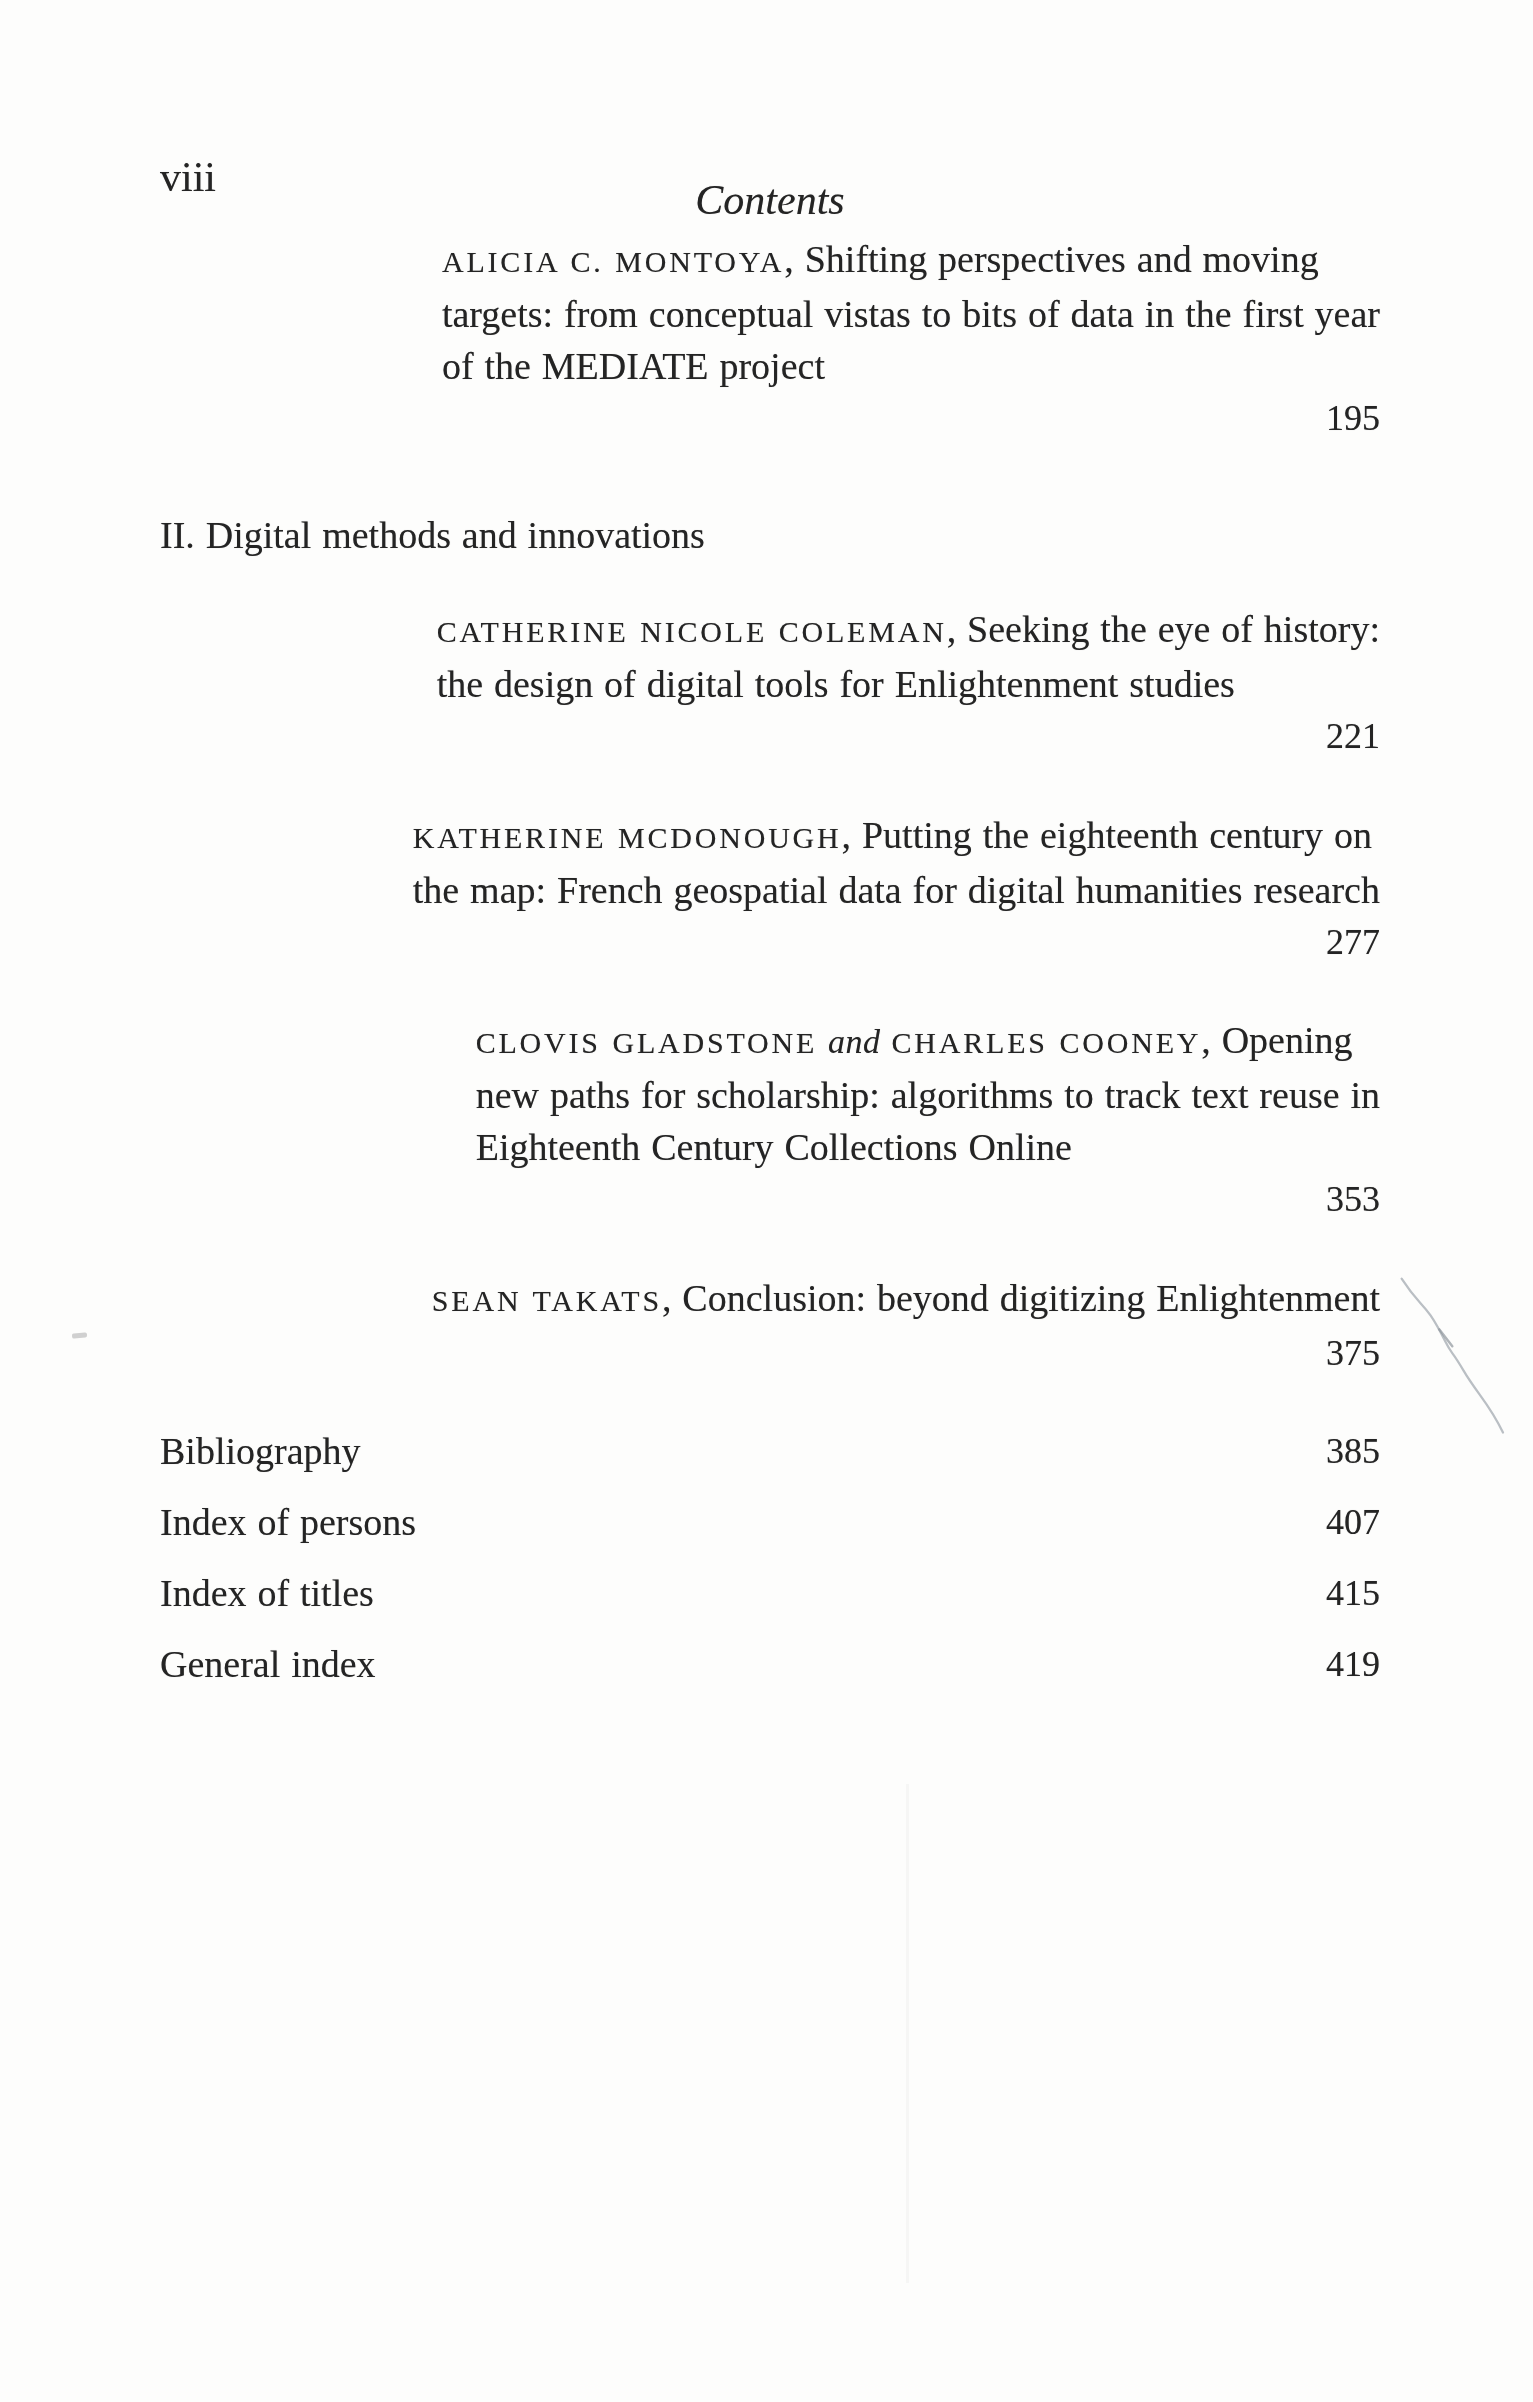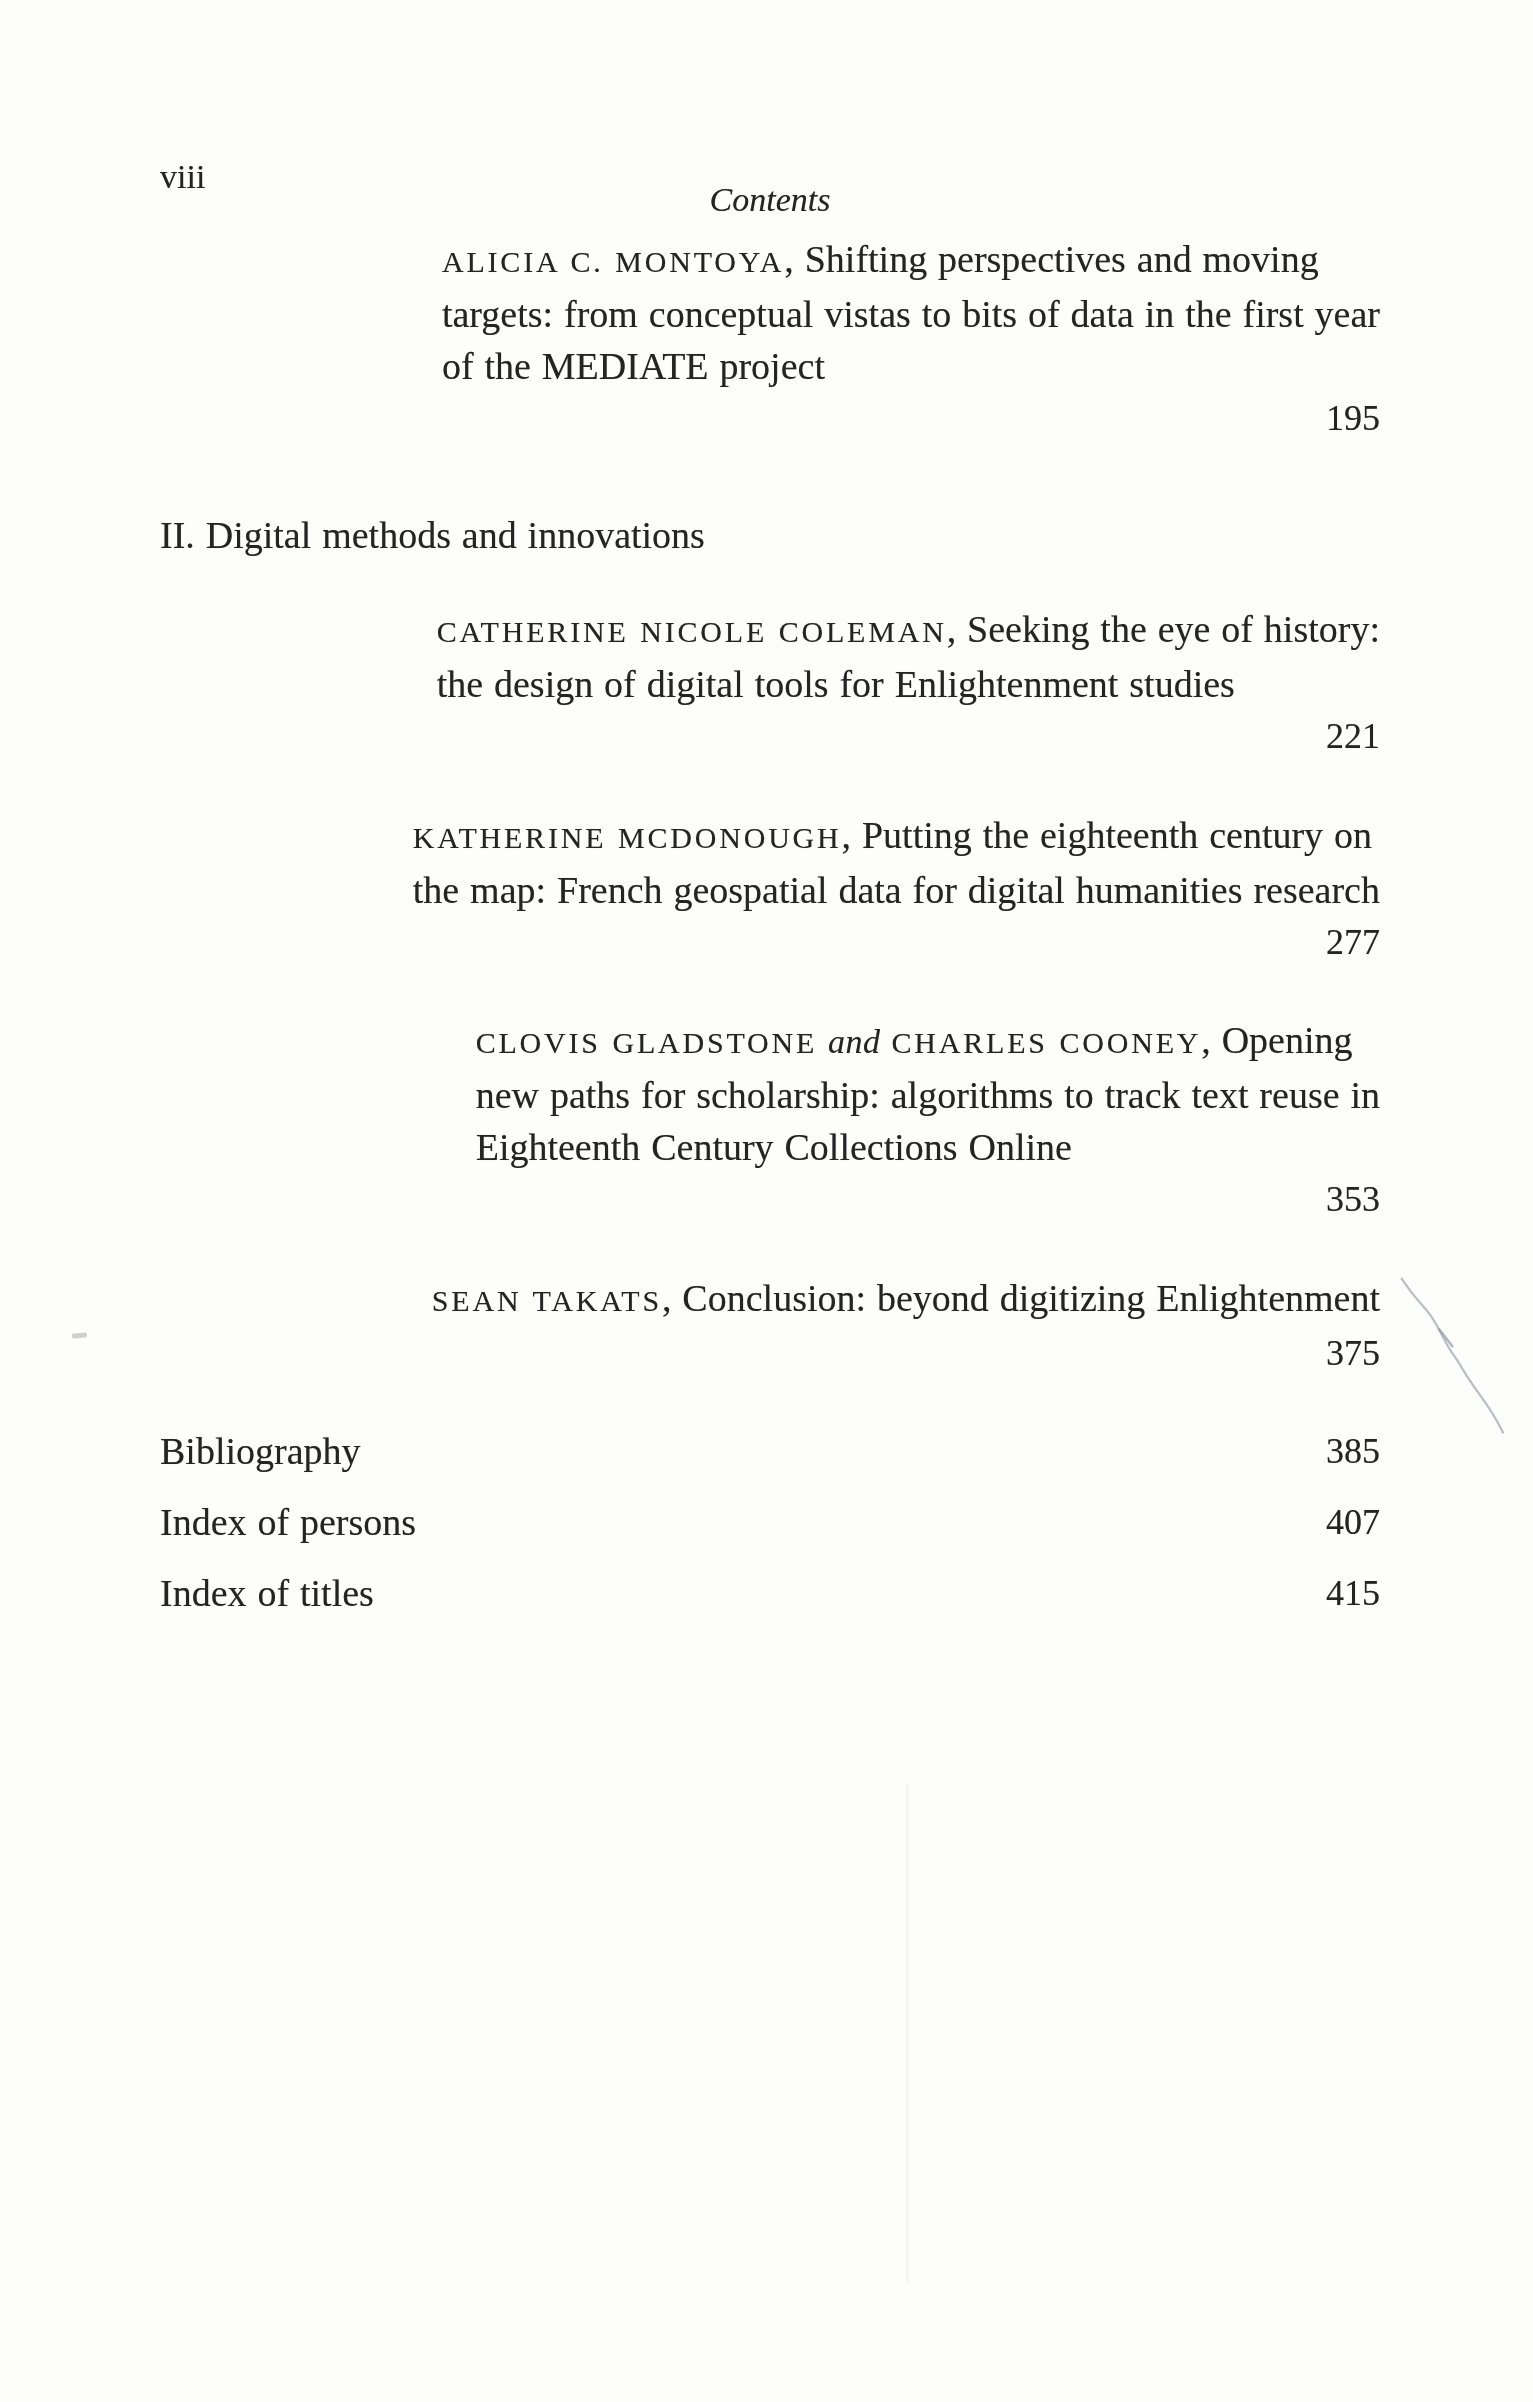--- a/index.html
+++ b/index.html
@@ -9,21 +9,21 @@
     background:#fdfdfc;
     font-family:"Liberation Serif", "DejaVu Serif", serif;
     color:#242424;
     overflow:hidden;
     text-shadow:0 0 0.7px rgba(50,50,50,0.45);
   }
   .content {
     position:absolute;
     left:160px; right:154px; top:151px;
   }
-  .page-header { position:relative; height:52px; line-height:52px; font-size:34px; }
+  .page-header { position:relative; height:52px; line-height:52px; font-size:42px; }
   .folio { position:absolute; left:0; top:0; }
   .running-head { position:absolute; left:0; right:0; text-align:center; font-style:italic;margin-top:23px; }
 
   .toc-body { margin-top:30px; }
 
   .toc-entry { display:flex; align-items:flex-end; margin-bottom:23.5px;flex-direction:column; }
   .entry-lines { flex:1 1 auto; min-width:0; }
   .line { line-height:52px; font-size:38px; white-space:nowrap; word-spacing:1.4px; }
   .sc { font-size:30px; letter-spacing:2.8px; }
   .and-word { font-style:italic; font-size:34px; letter-spacing:0.5px; }
@@ -122,20 +122,24 @@
           <div class="page-num">385</div>
         </div>
         <div class="bm-row">
           <div class="bm-label">Index of persons</div>
           <div class="page-num">407</div>
         </div>
         <div class="bm-row">
           <div class="bm-label">Index of titles</div>
           <div class="page-num">415</div>
         </div>
+        <div class="bm-row">
+          <div class="bm-label">General index</div>
+          <div class="page-num">419</div>
+        </div>
       </div>
 
     </div>
   </div>
 
   <svg class="hair-artifact" viewBox="0 0 130 180" xmlns="http://www.w3.org/2000/svg">
     <path d="M 6 6 C 28 40, 30 28, 52 72 C 60 88, 58 80, 72 104 C 86 128, 100 140, 114 170" fill="none" stroke="#a9afb5" stroke-width="2.4" stroke-linecap="round" opacity="0.8"></path>
     <path d="M 46 60 L 60 78" fill="none" stroke="#8e959c" stroke-width="2.6" stroke-linecap="round" opacity="0.7"></path>
   </svg>
   <div class="speck-artifact"></div>

